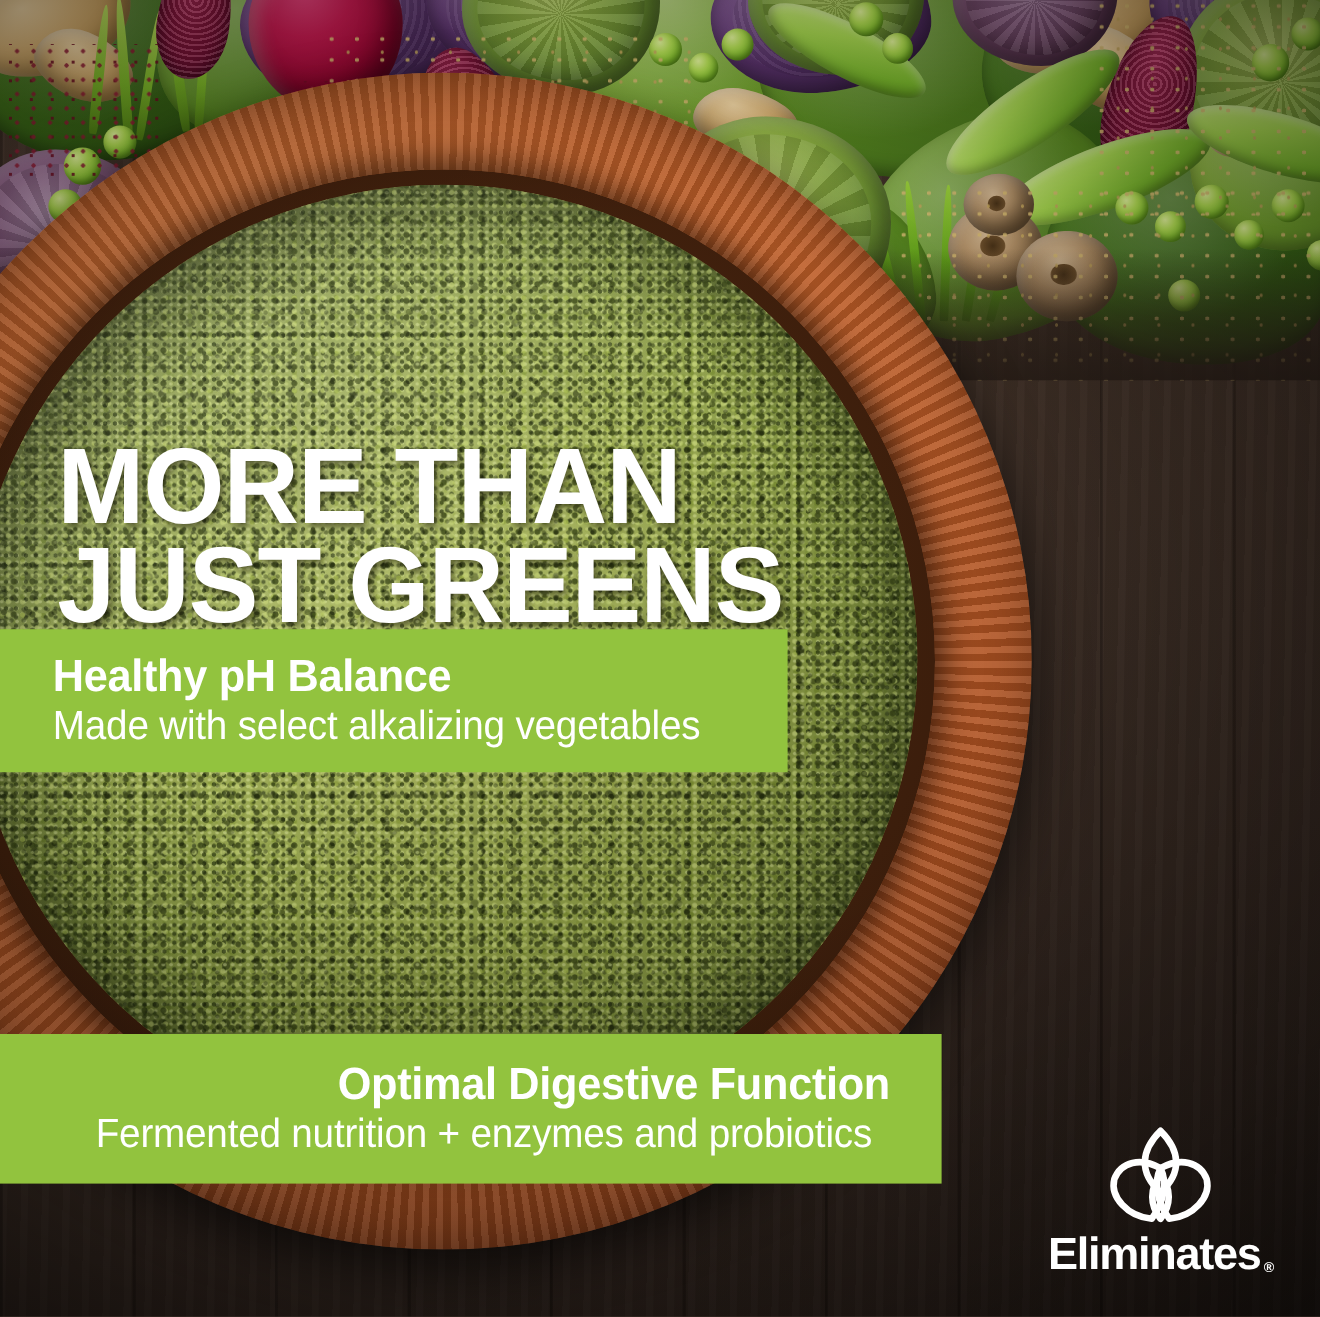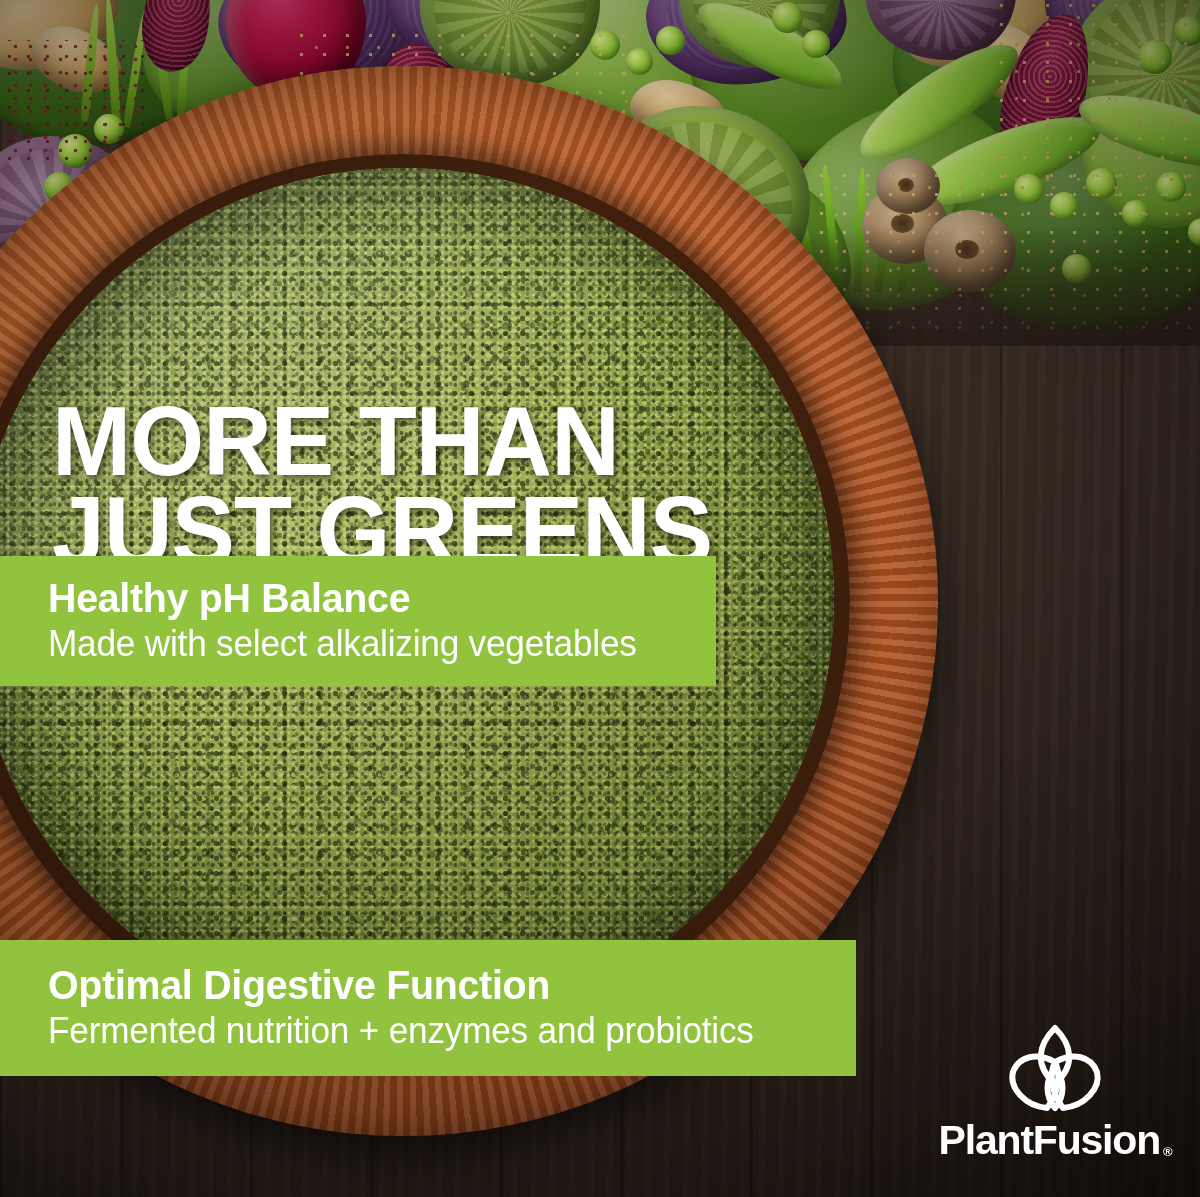--- a/index.html
+++ b/index.html
@@ -298,23 +298,23 @@
   .banner {
     position: absolute;
     left: 0;
     background: #92c33e;
     box-sizing: border-box;
     padding: 18px 26px 18px 48px;
     display: flex;
     flex-direction: column;
     justify-content: center;
   }
-  .banner-1 { top: 556px;  width: 716px; height: 130px; }
+  .banner-1 { top: 572px;  width: 716px; height: 130px; }
   .banner-2 { top: 760px;  width: 956px; height: 130px; }
-  .banner-3 { top: 940px;  width: 856px; height: 136px; }
+  .banner-3 { top: 940px;  width: 856px; height: 136px; align-items: flex-end; }
 
   .banner-title {
     color: #ffffff;
     font-weight: bold;
     font-size: 41px;
     line-height: 1.05;
     letter-spacing: -0.3px;
     transform: scaleX(0.96);
     transform-origin: left center;
     white-space: nowrap;
@@ -494,18 +494,18 @@
   <div class="logo">
     <svg class="logo-mark" viewBox="0 0 104 92">
       <g fill="none" stroke="#ffffff" stroke-width="6" stroke-linejoin="round" stroke-linecap="round">
         <path d="M52 6 C 70 24, 72 44, 52 62 C 32 44, 34 24, 52 6 Z"></path>
         <path d="M52 40 C 34 30, 16 34, 10 50 C 6 66, 22 84, 44 86 C 56 70, 58 52, 52 40 Z"></path>
         <path d="M52 40 C 70 30, 88 34, 94 50 C 98 66, 82 84, 60 86 C 48 70, 46 52, 52 40 Z"></path>
         <path d="M52 46 C 62 58, 62 74, 52 86 C 42 74, 42 58, 52 46 Z"></path>
       </g>
     </svg>
     <div class="logo-wordmark">
-      <span>PlantFusion</span>
+      <span>Eliminates</span>
       <span class="logo-reg">®</span>
     </div>
   </div>
 
 </div>
 
 </body></html>

